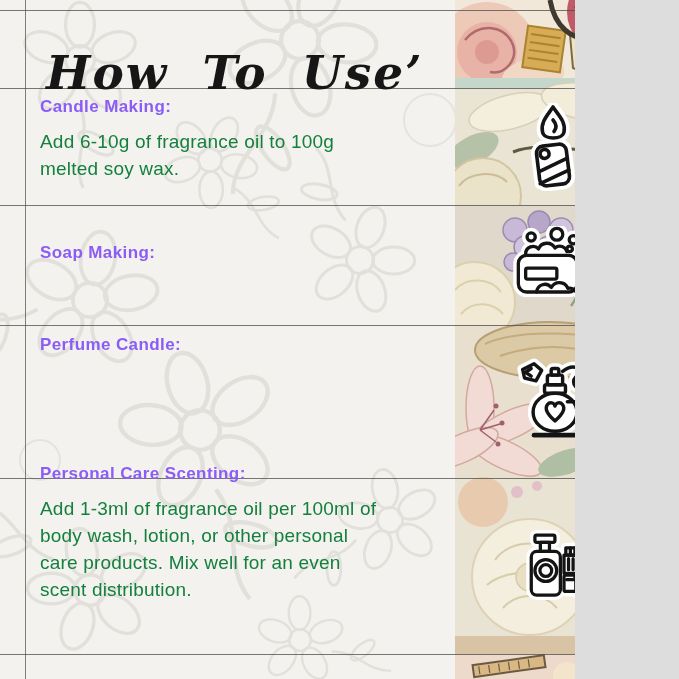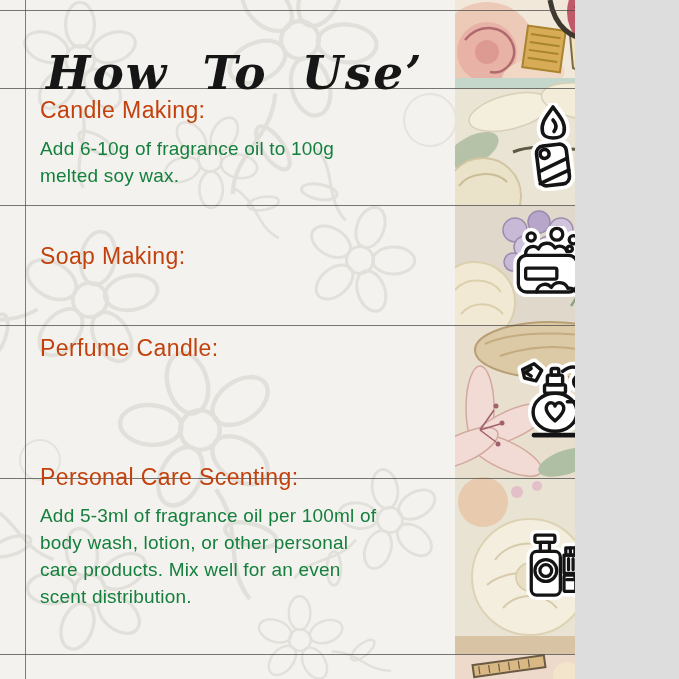--- a/index.html
+++ b/index.html
@@ -18,21 +18,21 @@
   
   .title{
     position:absolute;left:46px;top:14px;z-index:7;
     font-family:"DejaVu Serif",serif;font-style:italic;
     font-size:47px;color:#161616;letter-spacing:2px;word-spacing:16px;
     white-space:nowrap;
   }
   
   .section{position:absolute;left:40px;width:414px;z-index:7;}
   .section h2{
-    margin:0 0 11px 0;font-size:23px;font-weight:normal;color:#c2410c;
+    margin:0 0 11px 0;font-size:17px;font-weight:bold;color:#8b5cf6;
     letter-spacing:.4px;
   }
   .section .body{
     font-size:19px;line-height:27px;color:#15803d;letter-spacing:.2px;
     white-space:pre-line;
   }
   .s1{top:97px;}
   .s2{top:214px;margin-top:29px;}
   .s3{top:335px;}
   .s4{top:464px;}
@@ -215,21 +215,21 @@
 melted soy wax.</div>
   </div>
   <div class="section s2">
     <h2>Soap Making:</h2>
   </div>
   <div class="section s3">
     <h2>Perfume Candle:</h2>
   </div>
   <div class="section s4">
     <h2>Personal Care Scenting:</h2>
-    <div class="body">Add 5-3ml of fragrance oil per 100ml of
+    <div class="body">Add 1-3ml of fragrance oil per 100ml of
 body wash, lotion, or other personal
 care products. Mix well for an even
 scent distribution.</div>
   </div>
 
   <svg width="0" height="0" style="position:absolute">
     <defs>
       <g id="def-candle">
         <path d="M32 4 C38 13 45 19 43 29 C41.5 37 23 37 21.5 29 C19.5 19 26 13 32 4 Z"></path>
         <path d="M32 17 C35.5 21 36 25 33 28.5"></path>

